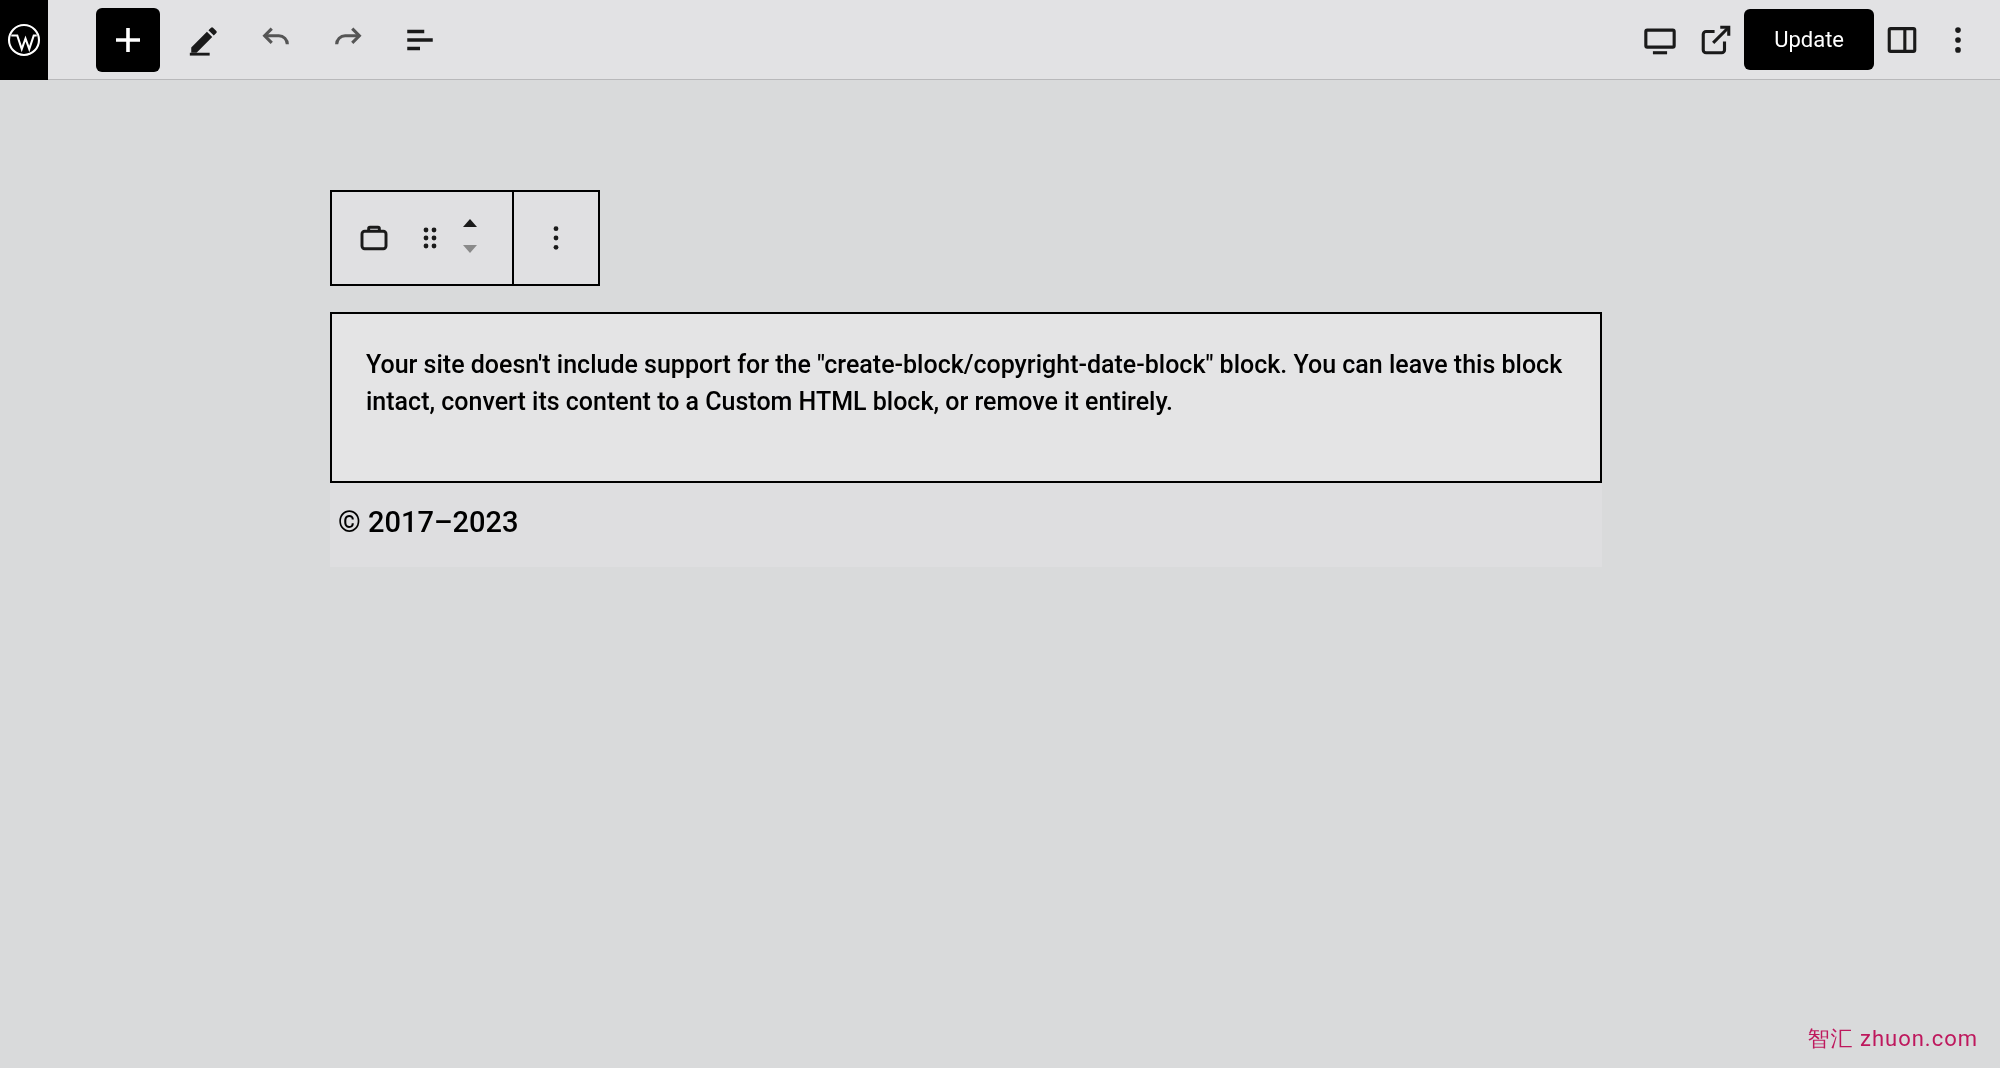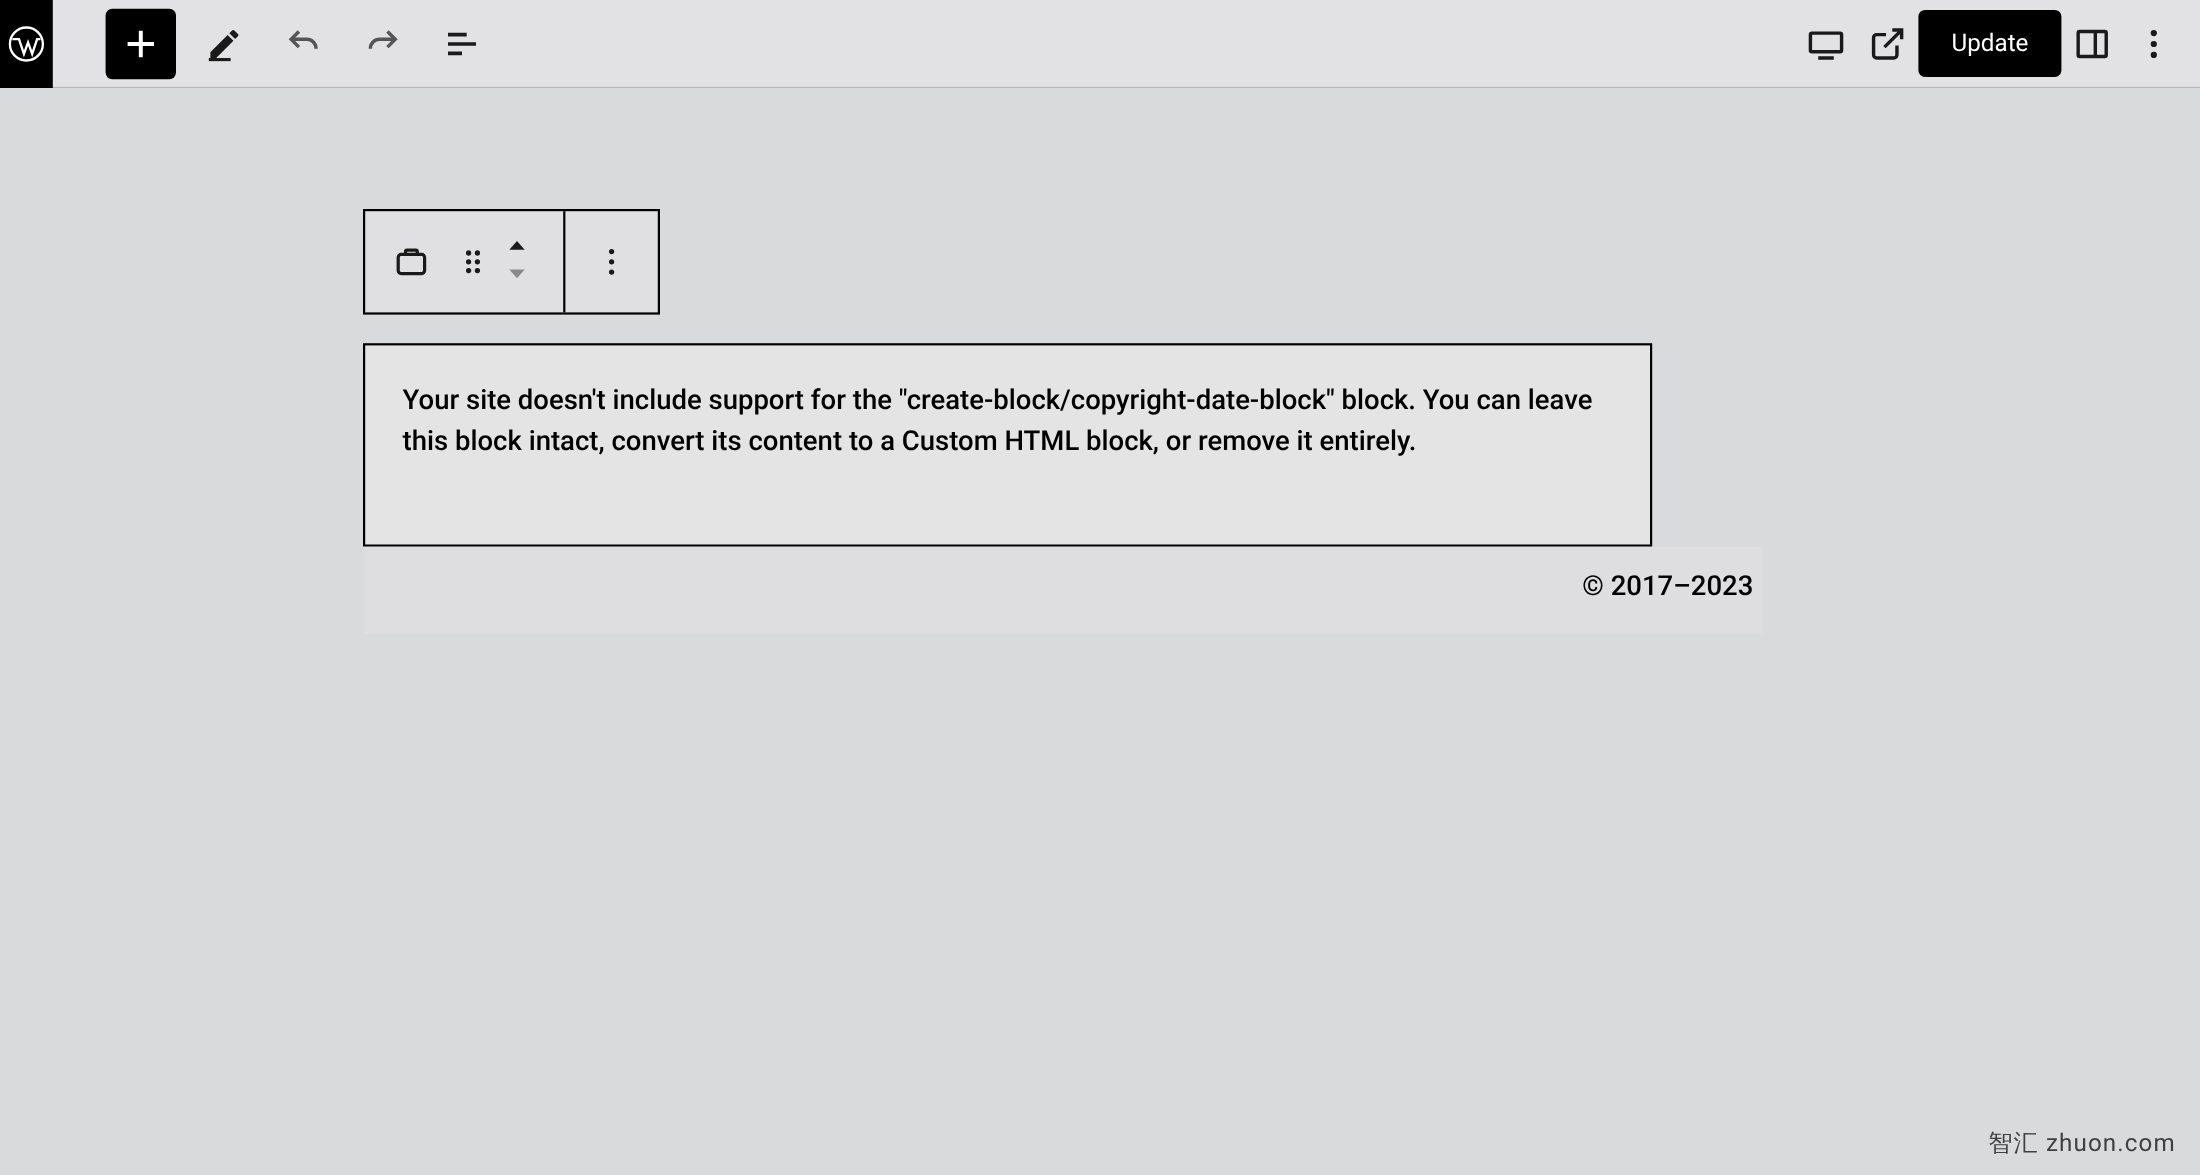--- a/index.html
+++ b/index.html
@@ -108,22 +108,22 @@
       display: flex; flex-direction: column;
       width: 40px; gap: 4px;
     }
     .bt-move svg { width: 24px; height: 18px; color: #1a1a1a; cursor: pointer; }
     .bt-move .down svg { color: #8a8a8a; }
     
     
     .block-warning {
       border: 2px solid #000;
       background: #e4e4e5;
-      padding: 32px 34px 45px;
-      width: 1172px;
+      padding: 32px 34px 31px;
+      width: 1272px;
     }
     .block-warning-text {
       font-size: 25px;
       line-height: 1.48;
       color: #000;
       font-weight: 500;
       margin-bottom: 30px;
     }
     .keep-html-btn {
       background: #1a1a1a;
@@ -133,31 +133,30 @@
       border: none;
       cursor: pointer;
       font-family: inherit;
     }
     
     
     .copyright-preview {
       background: #dedee0;
       padding: 22px 8px 28px;
       width: 1272px;
-      font-size: 25px;
+      font-size: 29px;
       font-weight: 500;
       color: #000;
-      text-align: right;
     }
     
     .watermark {
       position: absolute;
       bottom: 14px;
       right: 22px;
-      color: #404040;
+      color: #be185d;
       font-size: 22px;
       letter-spacing: 1px;
     }
   </style>
 </head>
 <body>
 
 <div class="top-toolbar">
   <div class="wp-logo">
     <svg viewBox="0 0 24 24" fill="none" stroke="currentColor" stroke-width="1.4">

